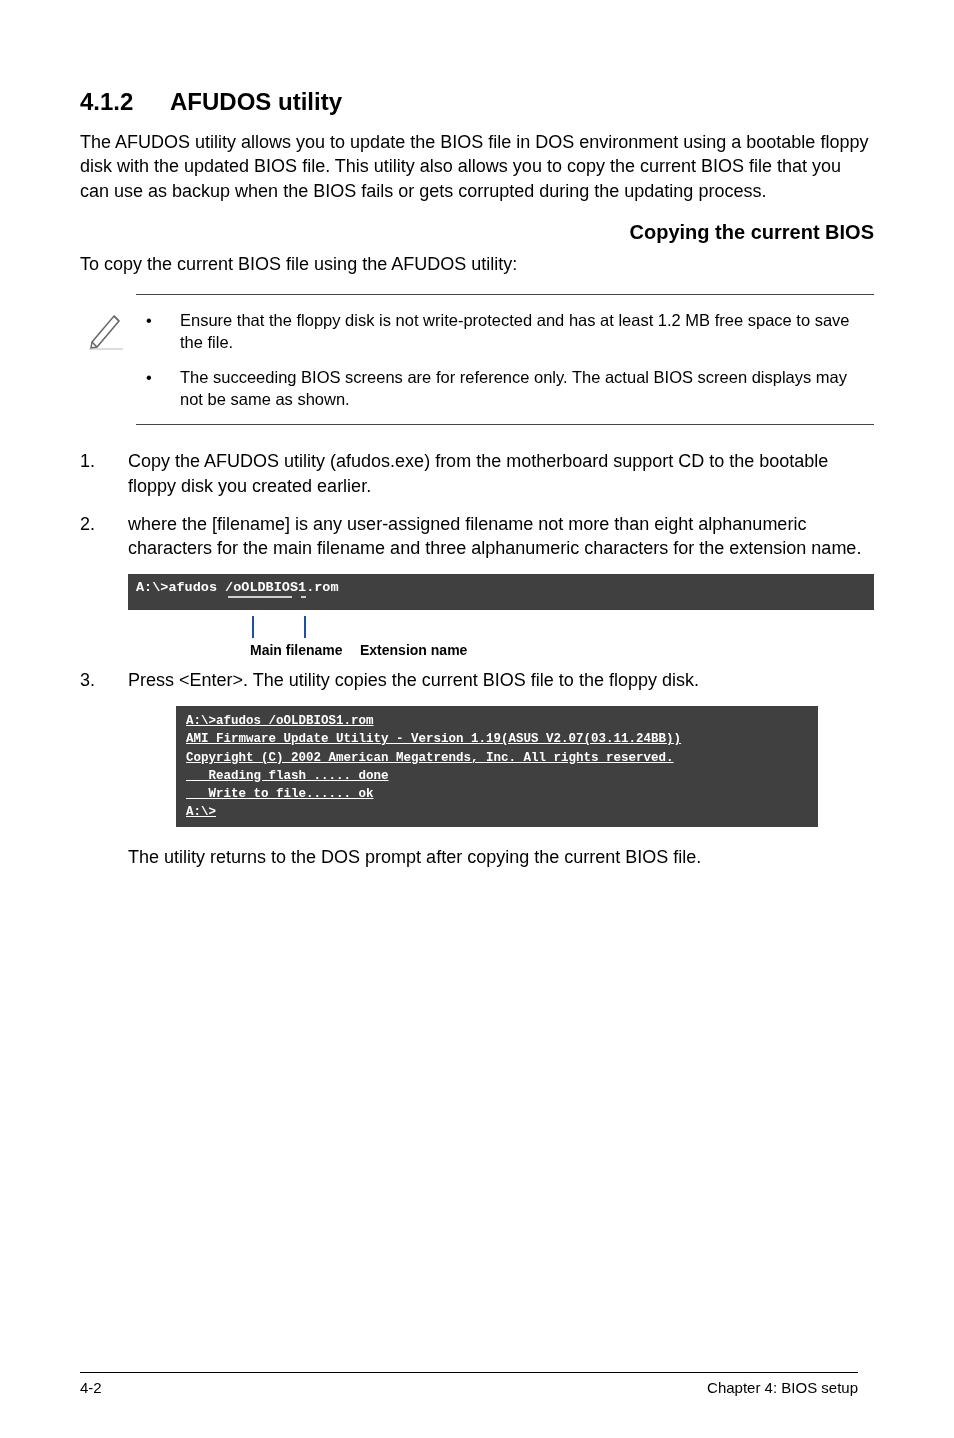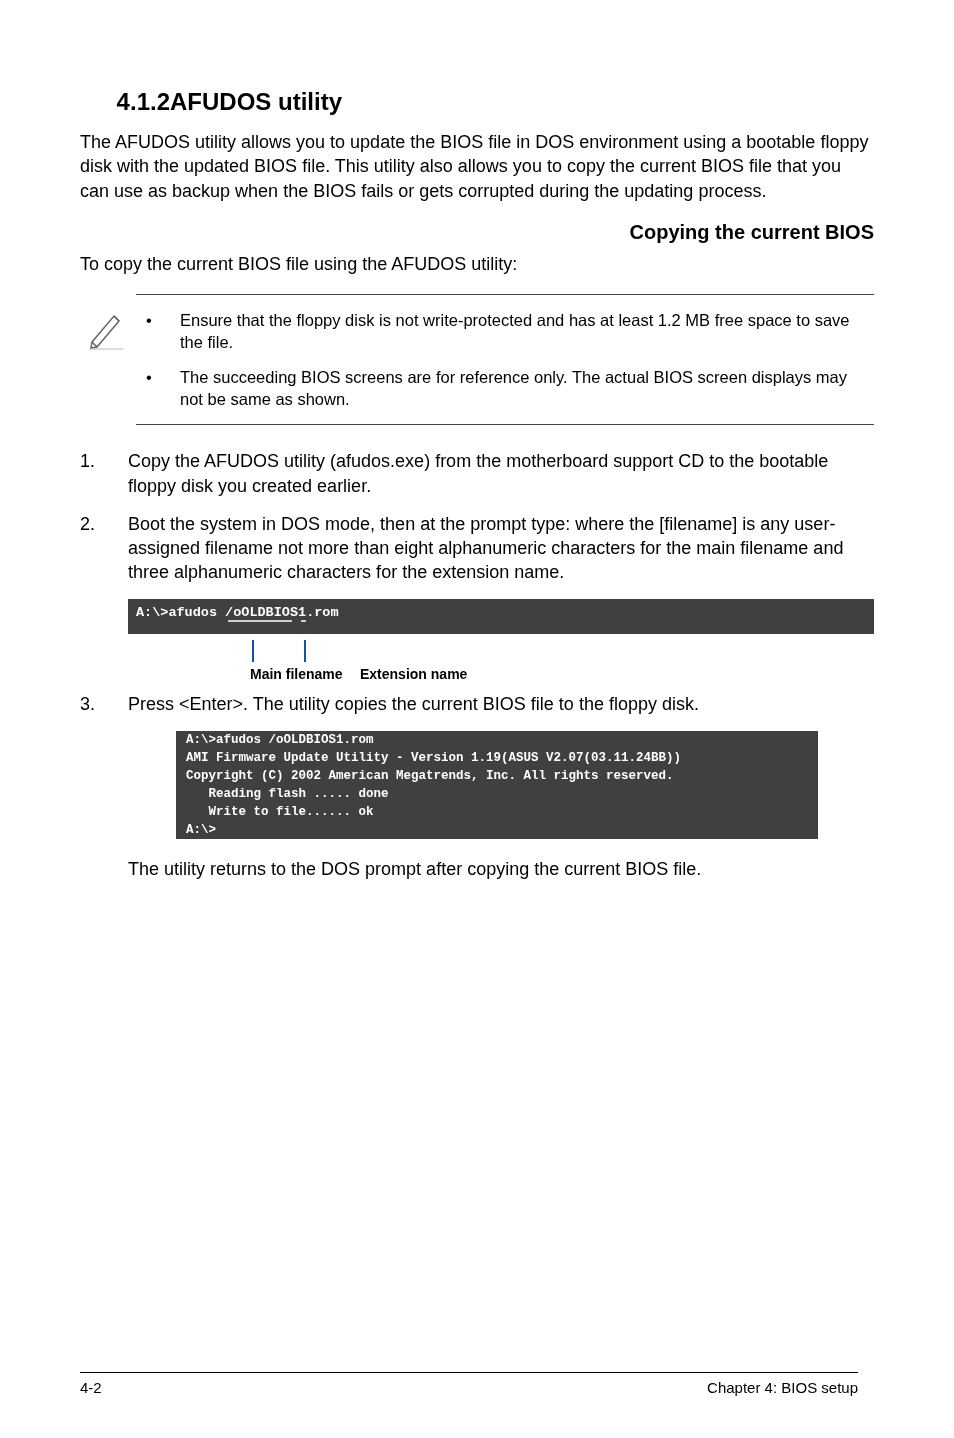--- a/index.html
+++ b/index.html
@@ -17,21 +17,20 @@
     position: relative;
   }
   .section-heading {
     font-size: 24px;
     font-weight: bold;
     margin-bottom: 14px;
   }
   .section-heading .num {
     display: inline-block;
     width: 90px;
-    text-align: right;
   }
   .body-para {
     font-size: 18px;
     line-height: 1.35;
     margin-bottom: 18px;
   }
   .sub-heading {
     font-size: 20px;
     font-weight: bold;
     margin-top: 10px;
@@ -101,21 +100,22 @@
     font-size: 13.5px;
     padding: 4px 8px;
     margin: 14px 0 6px 48px;
     line-height: 1.45;
     white-space: pre;
   }
   .terminal-small {
     margin-left: 96px;
     margin-right: 56px;
     font-size: 12.5px;
-    padding: 0 10px;
+    padding: 6px 10px;
+    text-decoration: underline;
   }
   .anno-wrap {
     margin-left: 48px;
     position: relative;
     height: 46px;
   }
   .anno-line {
     position: absolute;
     background: #1a4fa3;
   }
@@ -178,21 +178,20 @@
 </div>
 
 <ol class="steps">
   <li>
     <span class="snum">1.</span>
     <span class="scontent">Copy the AFUDOS utility (afudos.exe) from the motherboard support CD to the bootable floppy disk you created earlier.</span>
   </li>
   <li>
     <span class="snum">2.</span>
     <span class="scontent">
-      <span>Boot the system in DOS mode, then at the prompt type:</span>
       <span>where the [filename] is any user-assigned filename not more than eight alphanumeric characters  for the main filename and three alphanumeric characters for the extension name.</span>
     </span>
   </li>
 </ol>
 
 <div class="terminal"><span>A:\&gt;afudos /oOLDBIOS1.rom</span>
 <svg width="170" height="10" style="display:block;margin-top:-2px;">
   <line x1="92" y1="1" x2="156" y2="1" stroke="#fff" stroke-width="1.5"></line>
   <line x1="165" y1="1" x2="188" y2="1" stroke="#fff" stroke-width="1.5"></line>
 </svg></div>

